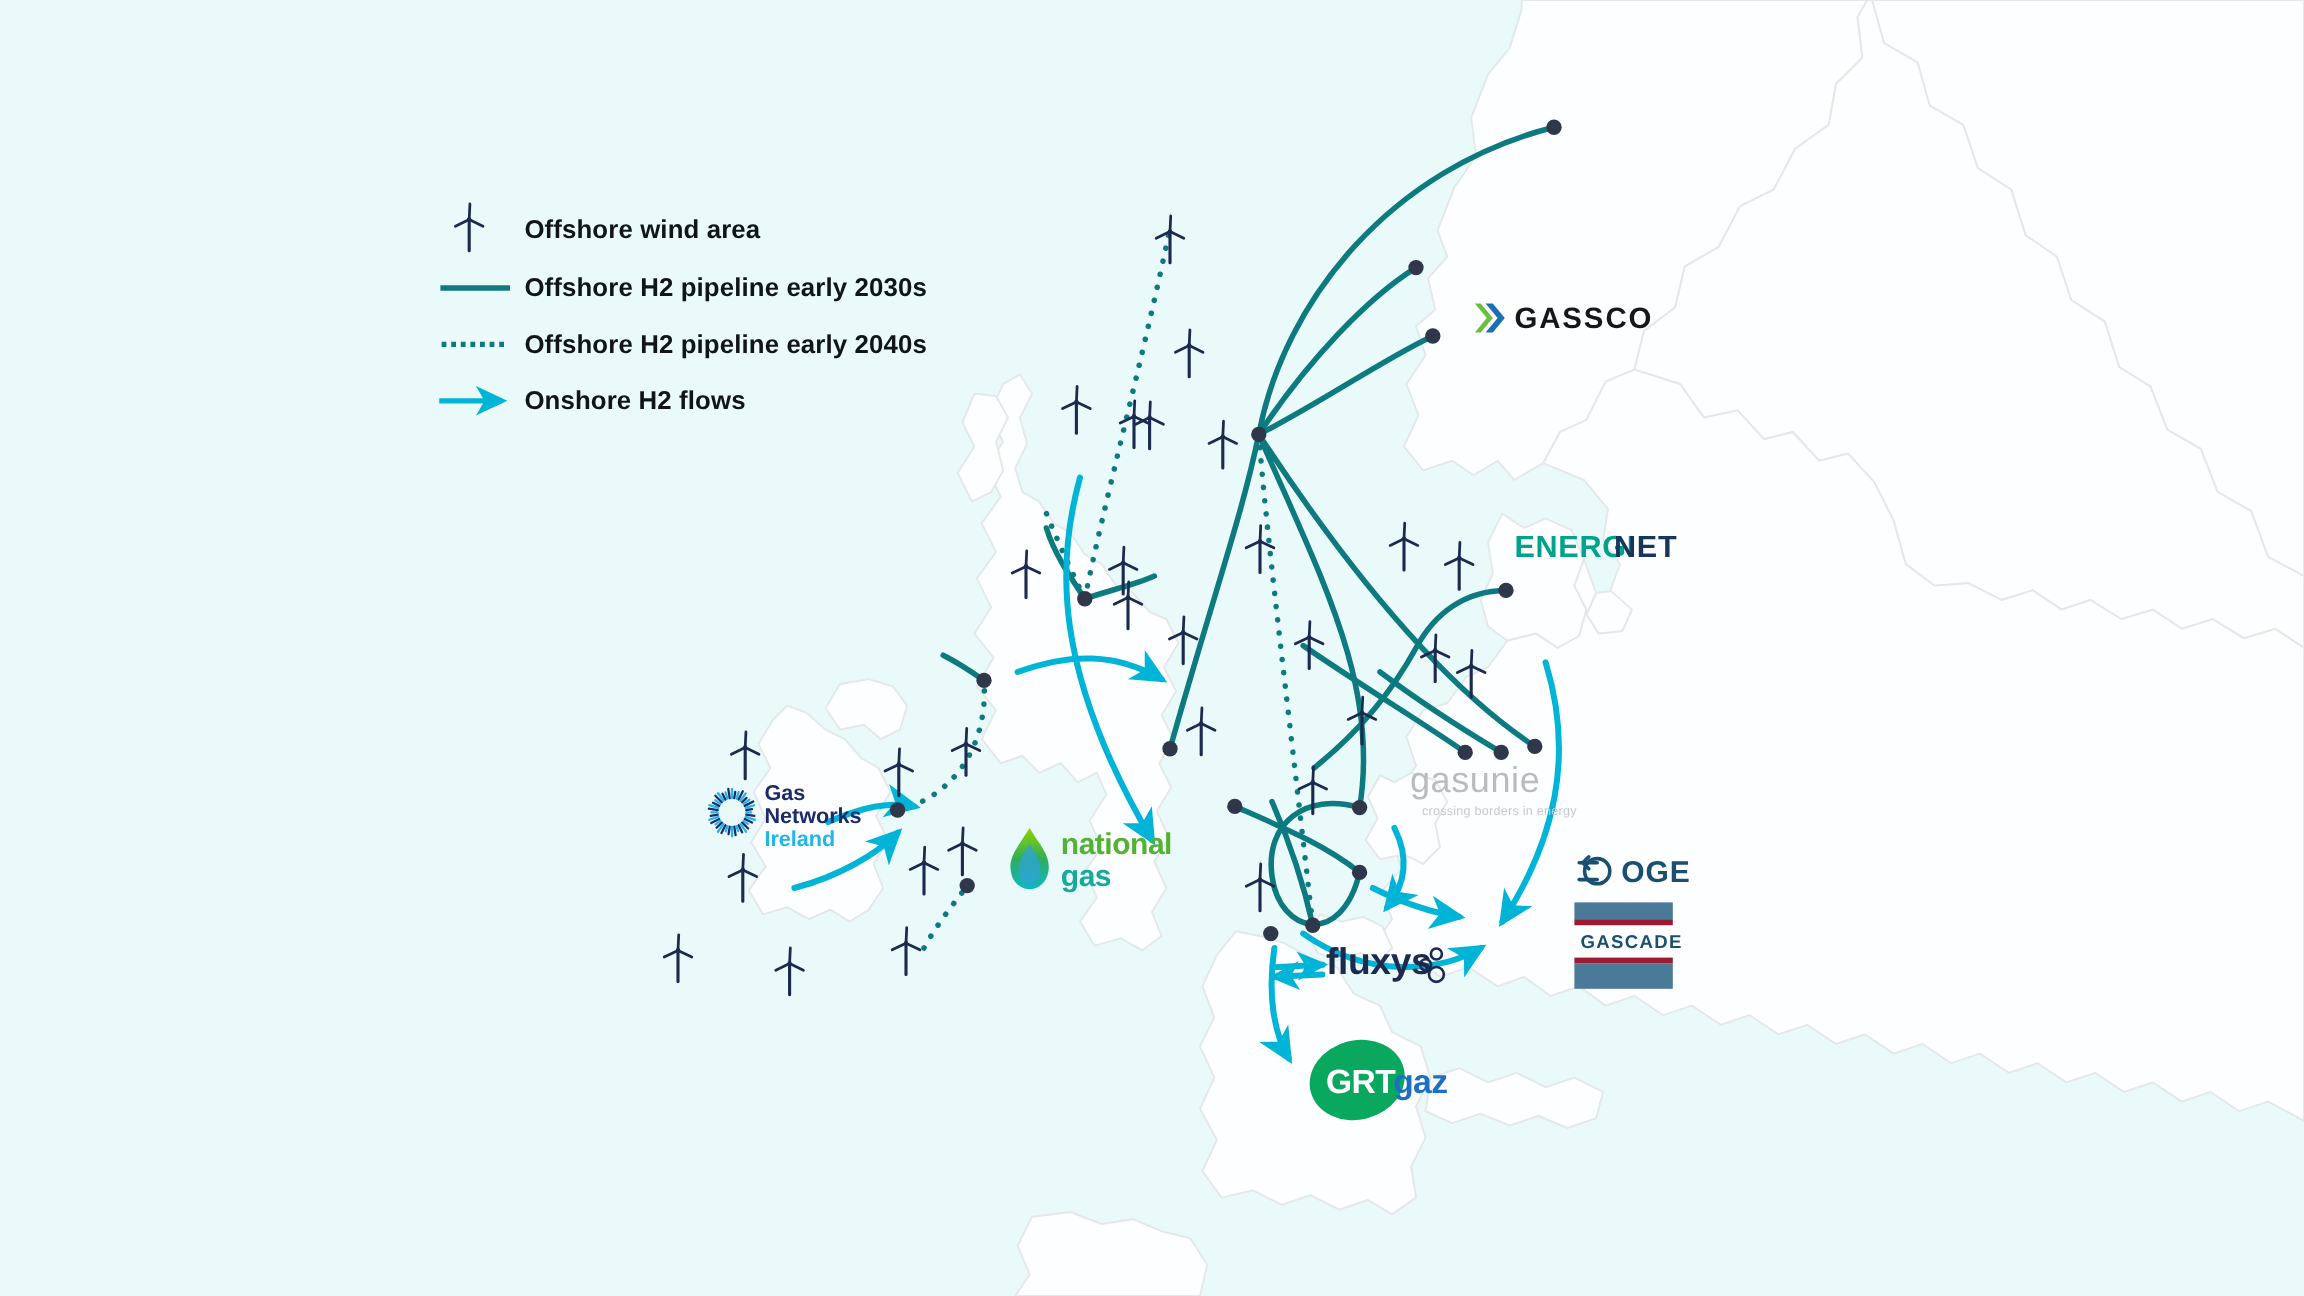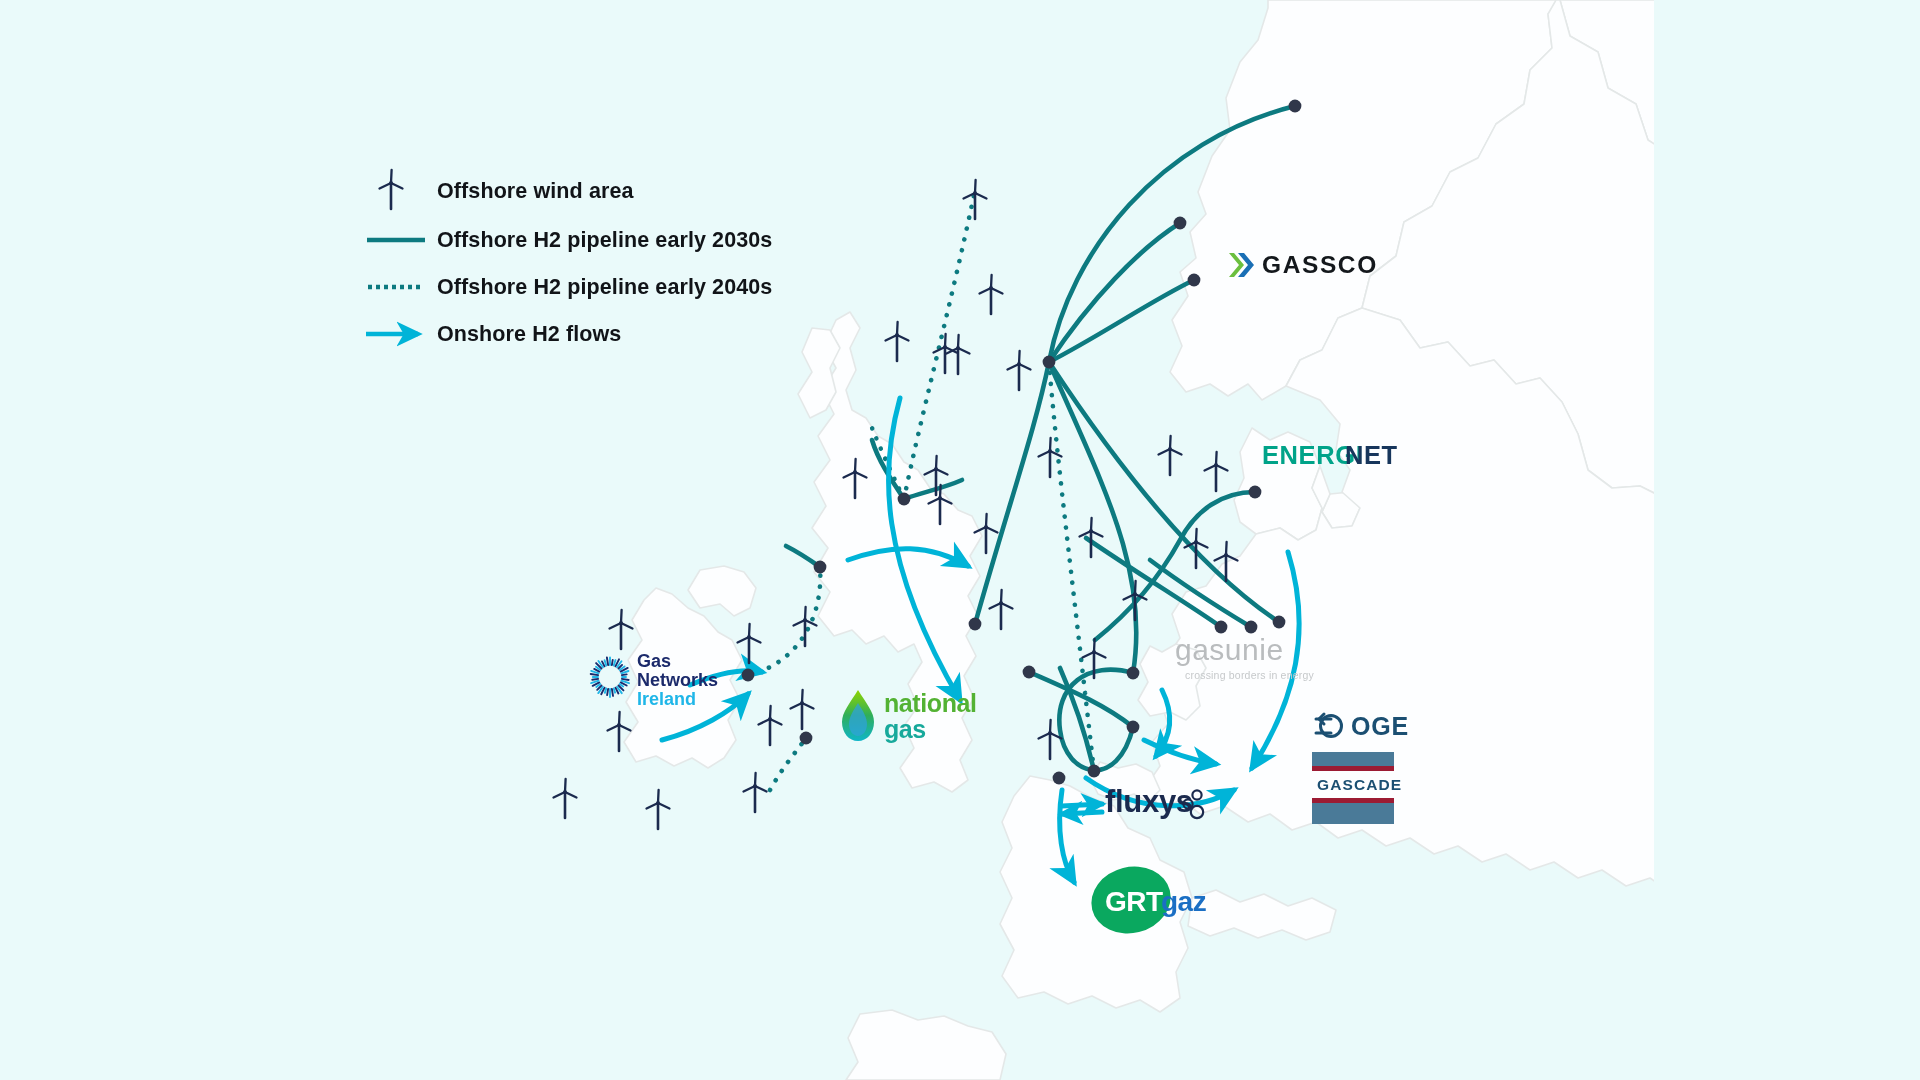--- a/index.html
+++ b/index.html
@@ -4,21 +4,21 @@
 <title>European Hydrogen Backbone Offshore Map</title>
 <style>
   html, body {
     margin: 0;
     padding: 0;
     background: #eafafa;
     font-family: "Liberation Sans", sans-serif;
   }
   #stage {
     position: relative;
-    width: 1654px;
+    width: 1920px;
     height: 1080px;
     background: #eafafa;
     overflow: hidden;
   }
   #map-svg {
     position: absolute;
     left: 0; top: 0;
     width: 1920px;
     height: 1080px;
     display: block;

